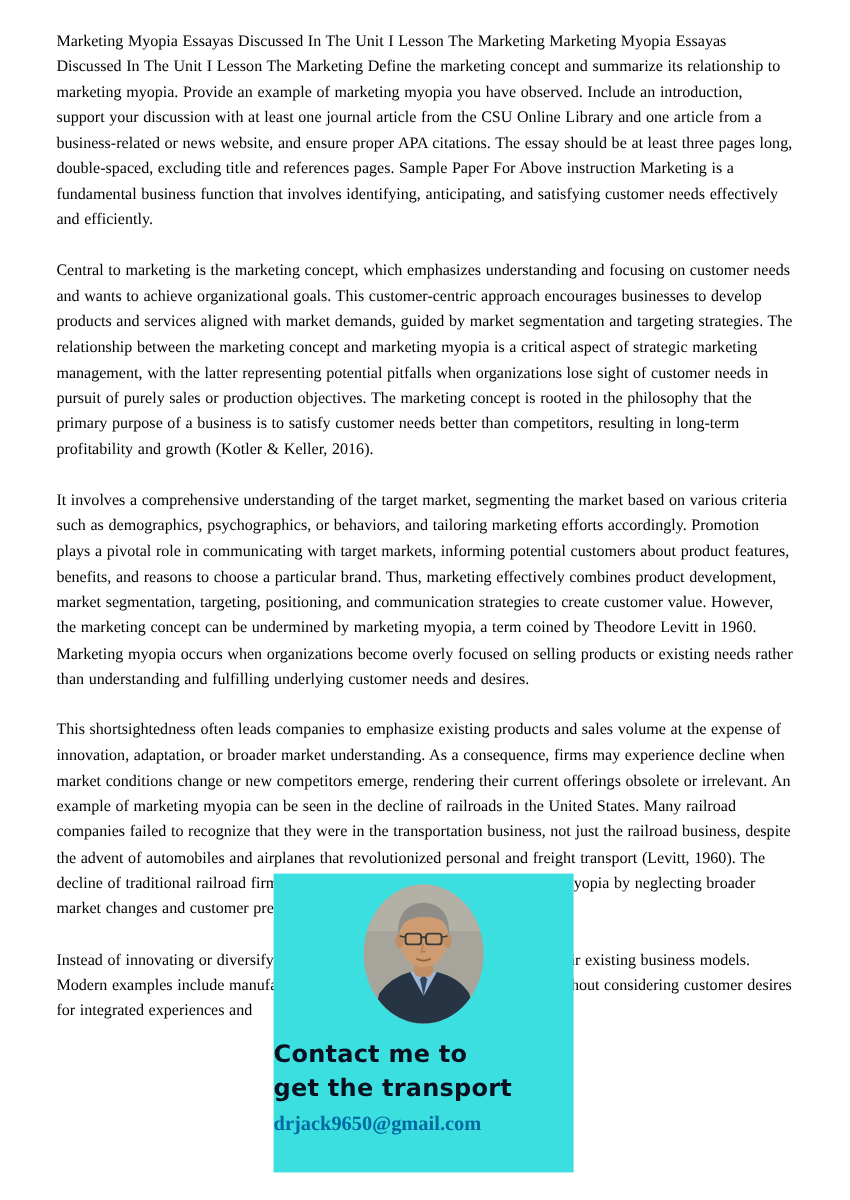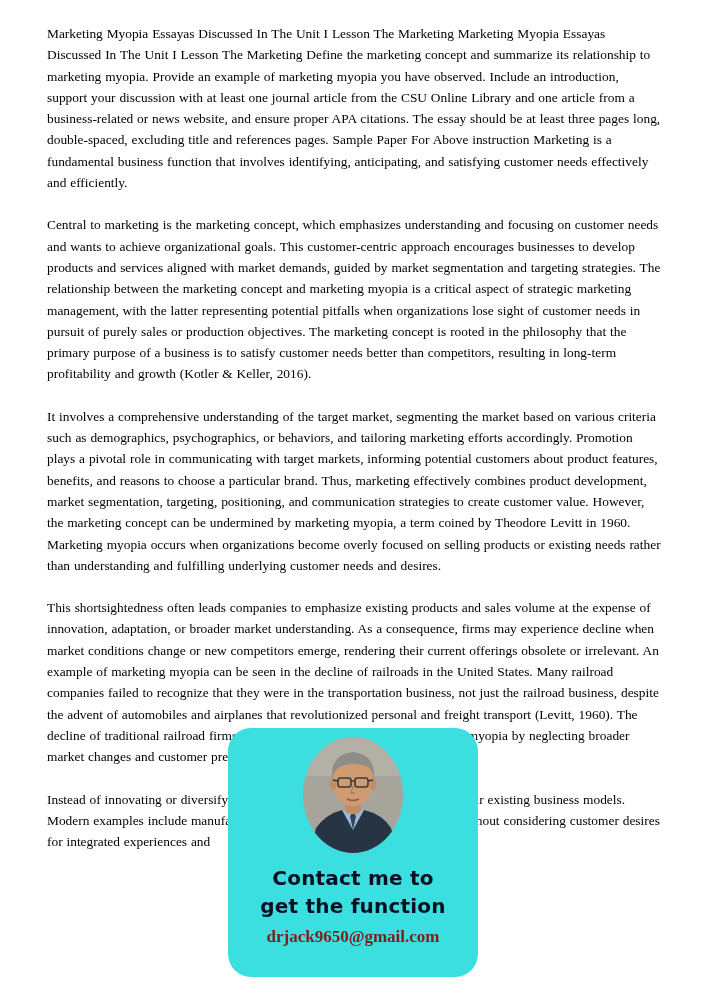--- a/index.html
+++ b/index.html
@@ -25,44 +25,42 @@
     text-align: left;
     word-spacing: 0.5px;
   }
   .overlay {
     position: absolute;
     left: 228px;
     top: 728px;
     width: 250px;
     height: 249px;
     background: #3bdfe0;
-    text-align: center;
     box-sizing: border-box;
-    border-radius: 23px;
   }
   .avatar-wrap {
     width: 102px;
     height: 118px;
     margin: 8px auto 0 auto;
   }
   .contact-block {
     margin-top: 10px;
     font-family: "DejaVu Sans", sans-serif;
     font-weight: 700;
     font-size: 20px;
     line-height: 28px;
     color: #0b1020;
     letter-spacing: 0.2px;
   }
   .email-line {
     margin-top: 7px;
     font-family: "Liberation Serif", serif;
     font-weight: 700;
     font-size: 17px;
-    color: #7f1d1d;
+    color: #0369a1;
   }
 </style>
 </head>
 <body>
 
 <div class="page">
   <p>Marketing Myopia Essayas Discussed In The Unit I Lesson The Marketing Marketing Myopia Essayas Discussed In The Unit I Lesson The Marketing Define the marketing concept and summarize its relationship to marketing myopia. Provide an example of marketing myopia you have observed. Include an introduction, support your discussion with at least one journal article from the CSU Online Library and one article from a business-related or news website, and ensure proper APA citations. The essay should be at least three pages long, double-spaced, excluding title and references pages. Sample Paper For Above instruction Marketing is a fundamental business function that involves identifying, anticipating, and satisfying customer needs effectively and efficiently.</p>
   <p>Central to marketing is the marketing concept, which emphasizes understanding and focusing on customer needs and wants to achieve organizational goals. This customer-centric approach encourages businesses to develop products and services aligned with market demands, guided by market segmentation and targeting strategies. The relationship between the marketing concept and marketing myopia is a critical aspect of strategic marketing management, with the latter representing potential pitfalls when organizations lose sight of customer needs in pursuit of purely sales or production objectives. The marketing concept is rooted in the philosophy that the primary purpose of a business is to satisfy customer needs better than competitors, resulting in long-term profitability and growth (Kotler &amp; Keller, 2016).</p>
   <p>It involves a comprehensive understanding of the target market, segmenting the market based on various criteria such as demographics, psychographics, or behaviors, and tailoring marketing efforts accordingly. Promotion plays a pivotal role in communicating with target markets, informing potential customers about product features, benefits, and reasons to choose a particular brand. Thus, marketing effectively combines product development, market segmentation, targeting, positioning, and communication strategies to create customer value. However, the marketing concept can be undermined by marketing myopia, a term coined by Theodore Levitt in 1960. Marketing myopia occurs when organizations become overly focused on selling products or existing needs rather than understanding and fulfilling underlying customer needs and desires.</p>
   <p>This shortsightedness often leads companies to emphasize existing products and sales volume at the expense of innovation, adaptation, or broader market understanding. As a consequence, firms may experience decline when market conditions change or new competitors emerge, rendering their current offerings obsolete or irrelevant. An example of marketing myopia can be seen in the decline of railroads in the United States. Many railroad companies failed to recognize that they were in the transportation business, not just the railroad business, despite the advent of automobiles and airplanes that revolutionized personal and freight transport (Levitt, 1960). The decline of traditional railroad firms illustrates the consequences of marketing myopia by neglecting broader market changes and customer preferences.</p>
@@ -103,16 +101,16 @@
         <line x1="36" y1="45" x2="31" y2="44" stroke="#3a3a3a" stroke-width="1.4"></line>
         <line x1="66" y1="45" x2="71" y2="44" stroke="#3a3a3a" stroke-width="1.4"></line>
 
         <path d="M51 50 L49 57 L53 57" fill="none" stroke="#b07f56" stroke-width="1.3"></path>
         <path d="M45 63 Q51 66 57 63" fill="none" stroke="#8c5f3f" stroke-width="1.4"></path>
       </g>
     </svg>
   </div>
   <div class="contact-block">
     <div>Contact me to</div>
-    <div>get the function</div>
+    <div>get the transport</div>
   </div>
   <div class="email-line">drjack9650@gmail.com</div>
 </div>
 
 </body></html>

